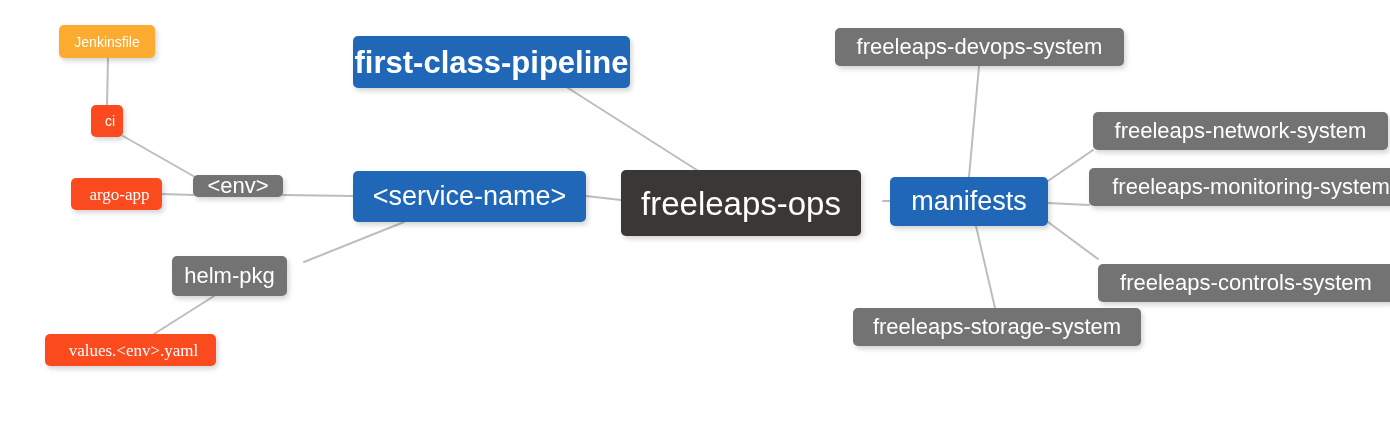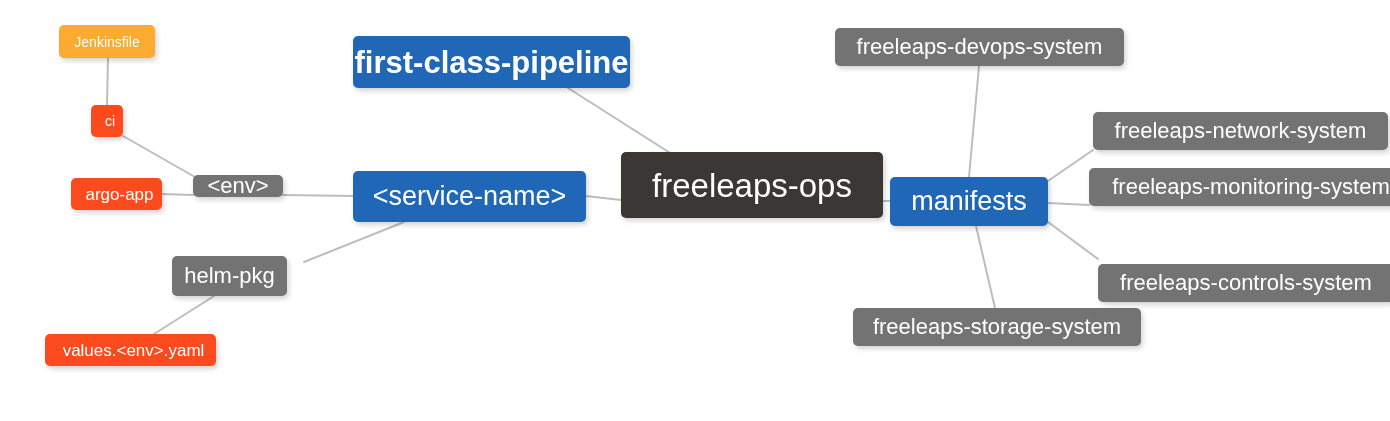--- a/index.html
+++ b/index.html
@@ -45,21 +45,21 @@
   .n-root      { background: #3B3734; }
   .n-blue      { background: #2067B8; }
   .n-green     { background: #737373; }
   .n-orange    { background: #FBAB30; }
   .n-red       { background: #FB4B1E; padding-left: 16px; }
 
   .sz-root     { font-size: 33px; }
   .sz-xl       { font-size: 31px; font-weight: bold; }
   .sz-lg       { font-size: 27px; }
   .sz-md       { font-size: 22px; }
-  .sz-sm       { font-size: 17px; }
+  .sz-sm       { font-size: 17px; font-family: Liberation Serif, serif; }
   .sz-xs       { font-size: 14px; }
 </style>
 </head>
 <body>
 
 <div id="canvas">
   <svg id="edges" viewBox="0 0 1390 421" xmlns="http://www.w3.org/2000/svg">
       <line x1="70" y1="58" x2="69" y2="105" stroke="#bdbdbd" stroke-width="2" stroke-linecap="round"></line>
       <line x1="85" y1="136" x2="157" y2="177" stroke="#bdbdbd" stroke-width="2" stroke-linecap="round"></line>
       <line x1="124" y1="194" x2="155" y2="195" stroke="#bdbdbd" stroke-width="2" stroke-linecap="round"></line>
@@ -77,21 +77,21 @@
     </svg>
   <div id="nodes">
       <div class="node n-orange sz-xs" style="left: 21px; top: 25px; width: 96px; height: 33px;">Jenkinsfile</div>
       <div class="node n-red sz-xs" style="left: 53px; top: 105px; width: 32px; height: 32px;">ci</div>
       <div class="node n-red sz-sm" style="left: 33px; top: 178px; width: 91px; height: 32px;">argo-app</div>
       <div class="node n-green sz-md" style="left: 155px; top: 175px; width: 90px; height: 22px;">&lt;env&gt;</div>
       <div class="node n-green sz-md" style="left: 134px; top: 256px; width: 115px; height: 40px;">helm-pkg</div>
       <div class="node n-red sz-sm" style="left: 7px; top: 334px; width: 171px; height: 32px;">values.&lt;env&gt;.yaml</div>
       <div class="node n-blue sz-xl" style="left: 315px; top: 36px; width: 277px; height: 52px;">first-class-pipeline</div>
       <div class="node n-blue sz-lg" style="left: 315px; top: 171px; width: 233px; height: 51px;">&lt;service-name&gt;</div>
-      <div class="node n-root sz-root" style="left: 583px; top: 152px; width: 262px; height: 66px;">freeleaps-ops</div>
+      <div class="node n-root sz-root" style="left: 583px; top: 170px; width: 240px; height: 66px;">freeleaps-ops</div>
       <div class="node n-blue sz-lg" style="left: 852px; top: 177px; width: 158px; height: 49px;">manifests</div>
       <div class="node n-green sz-md" style="left: 797px; top: 28px; width: 289px; height: 38px;">freeleaps-devops-system</div>
       <div class="node n-green sz-md" style="left: 1055px; top: 112px; width: 295px; height: 38px;">freeleaps-network-system</div>
       <div class="node n-green sz-md" style="left: 1051px; top: 168px; width: 324px; height: 38px;">freeleaps-monitoring-system</div>
       <div class="node n-green sz-md" style="left: 1060px; top: 264px; width: 296px; height: 38px;">freeleaps-controls-system</div>
       <div class="node n-green sz-md" style="left: 815px; top: 308px; width: 288px; height: 38px;">freeleaps-storage-system</div>
     </div>
 </div>
 
 </body></html>

